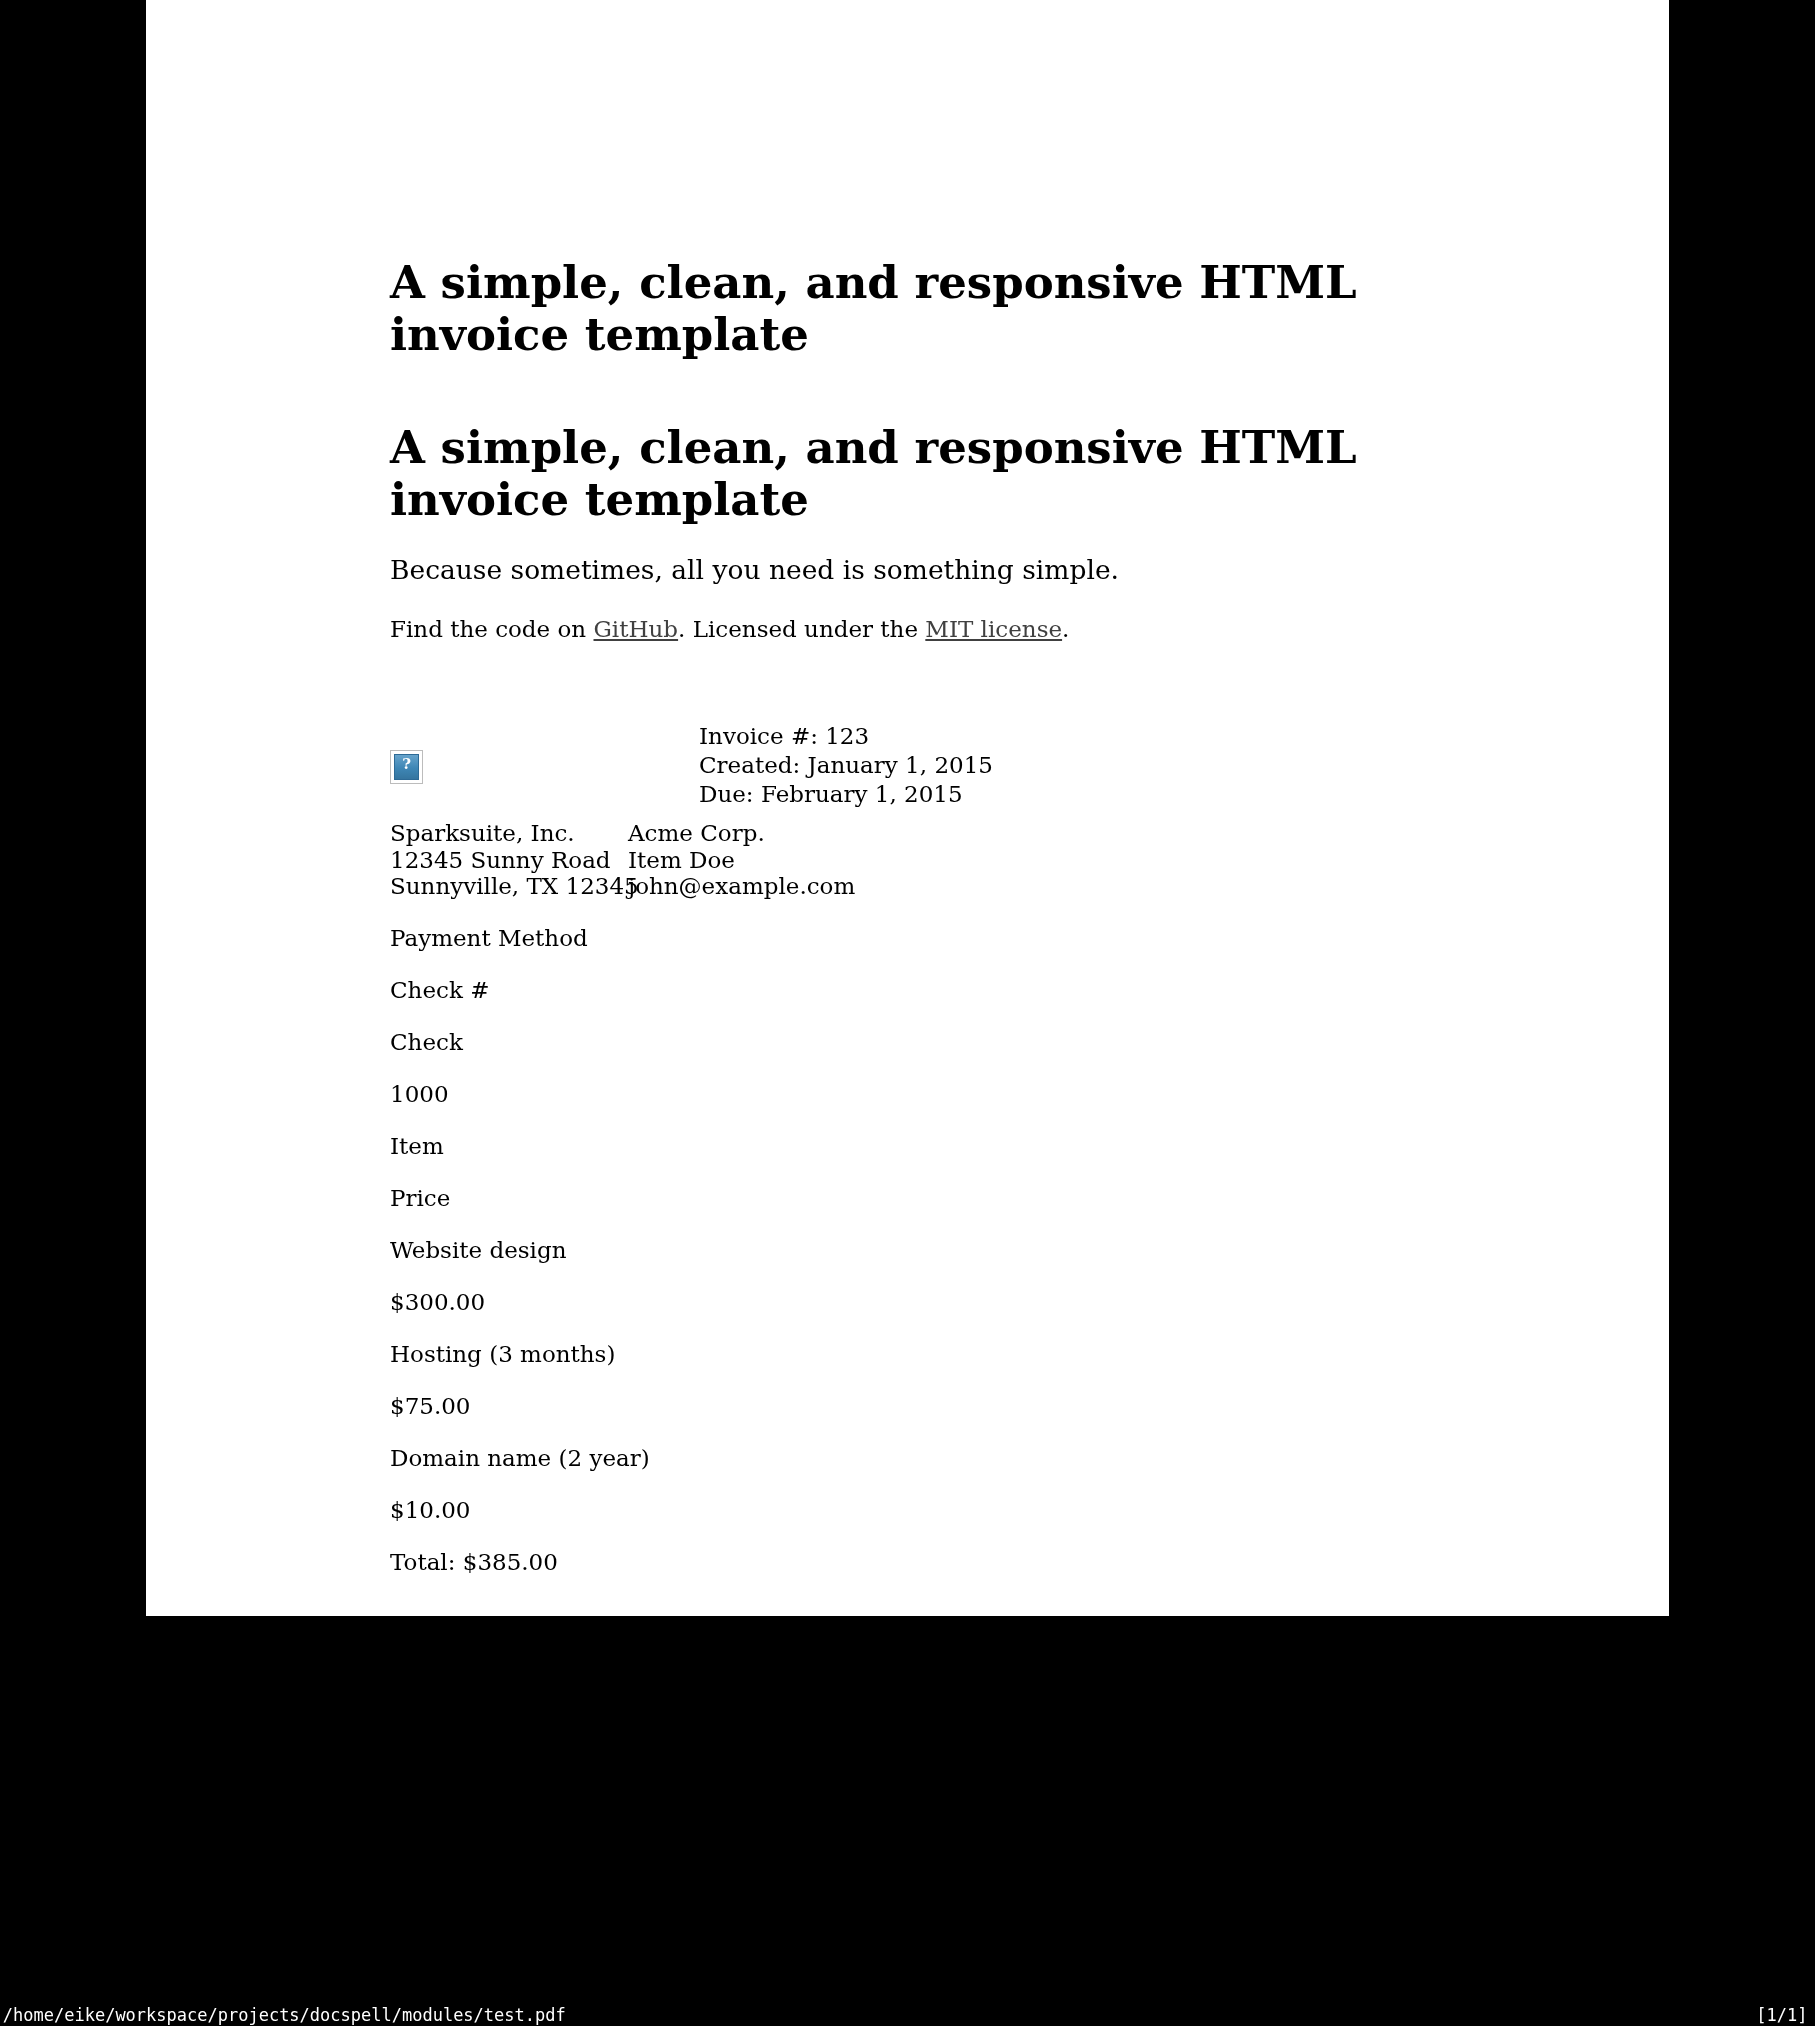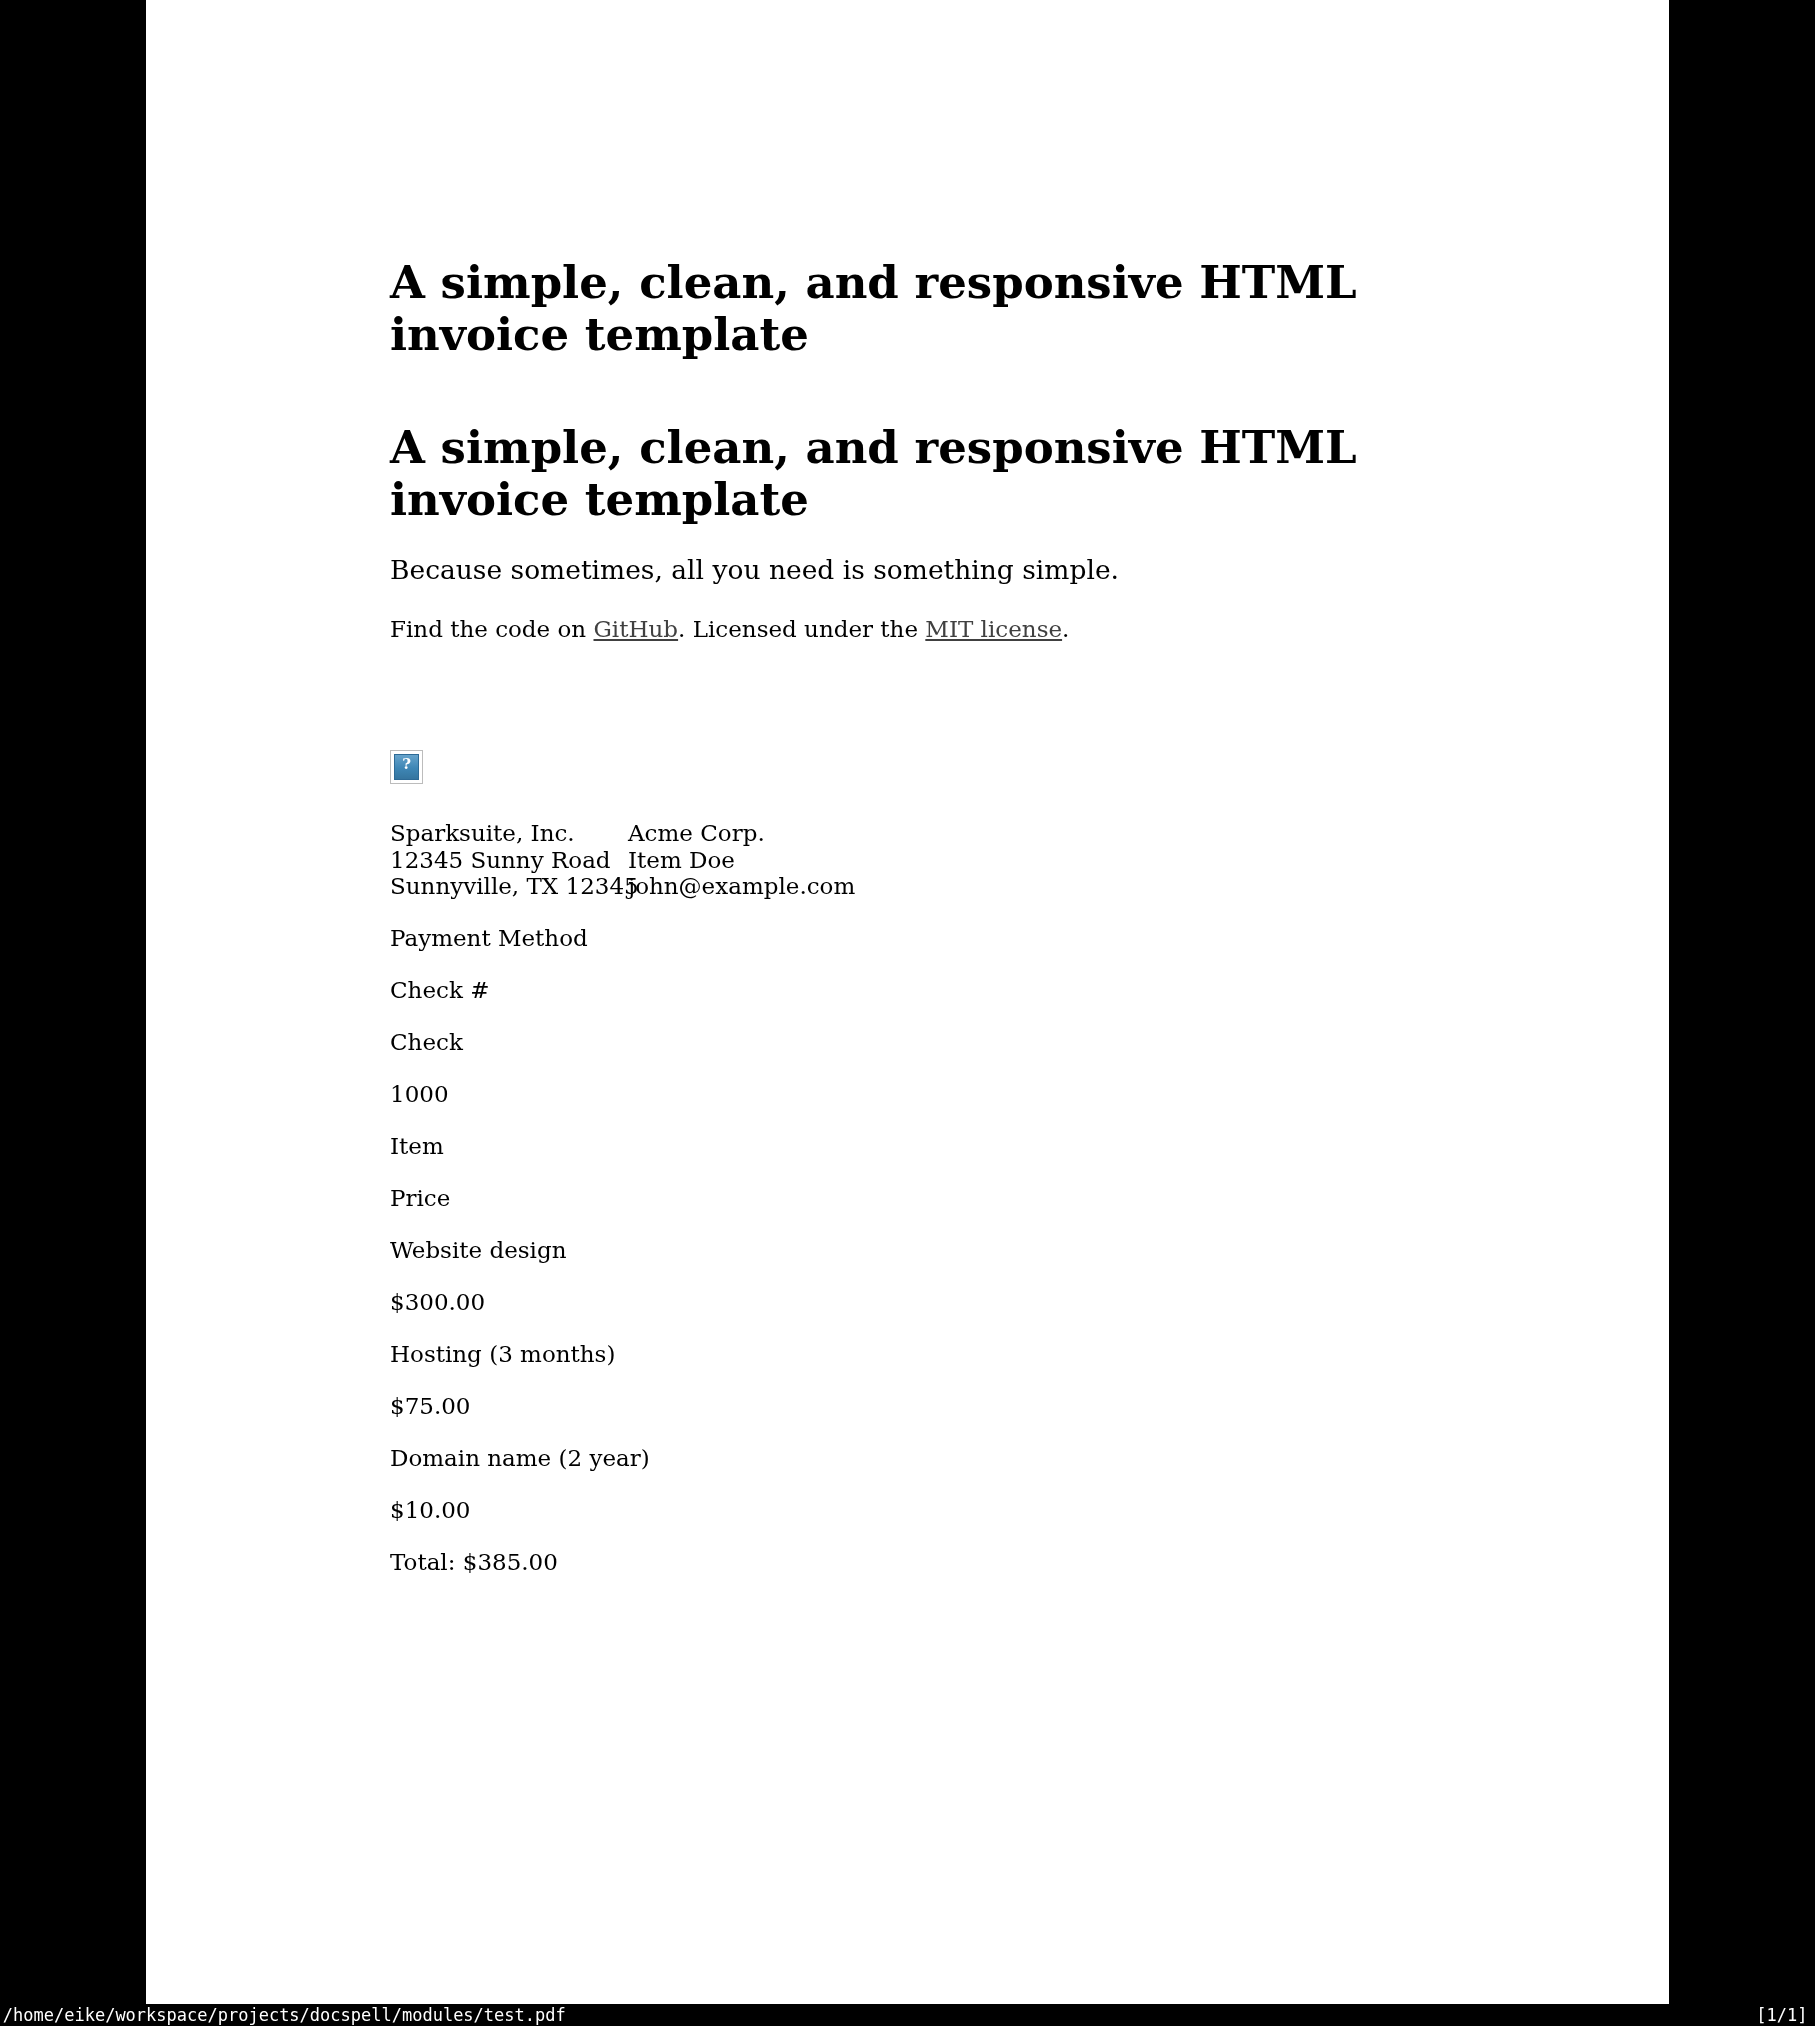--- a/index.html
+++ b/index.html
@@ -15,21 +15,21 @@
     width: 1815px;
     height: 2026px;
     background: #000000;
   }
   
   .page {
     position: absolute;
     left: 146px;
     top: 0;
     width: 1523px;
-    height: 2004px;
+    height: 1616px;
     background: #ffffff;
     font-family: "DejaVu Serif", serif;
     color: #000000;
   }
   .doc-title {
     position: absolute;
     left: 244px;
     margin: 0;
     font-size: 45px;
     line-height: 52px;
@@ -161,20 +161,25 @@
 
     <h3 class="doc-subtitle">Because sometimes, all you need is something simple.</h3>
 
     <p class="intro-line"><span>Find the code on </span><a>GitHub</a><span>. Licensed under the </span><a>MIT license</a><span>.</span></p>
 
     <div class="meta-row">
       <div class="logo-cell">
         <div class="broken-img">
           <div class="blue-core">?</div>
         </div>
+      </div>
+      <div class="meta-lines">
+        <div>Invoice #: 123</div>
+        <div>Created: January 1, 2015</div>
+        <div>Due: February 1, 2015</div>
       </div>
     </div>
 
     <div class="address-row">
       <div class="address-col">
         <div>Sparksuite, Inc.</div>
         <div>12345 Sunny Road</div>
         <div>Sunnyville, TX 12345</div>
       </div>
       <div class="address-col">

